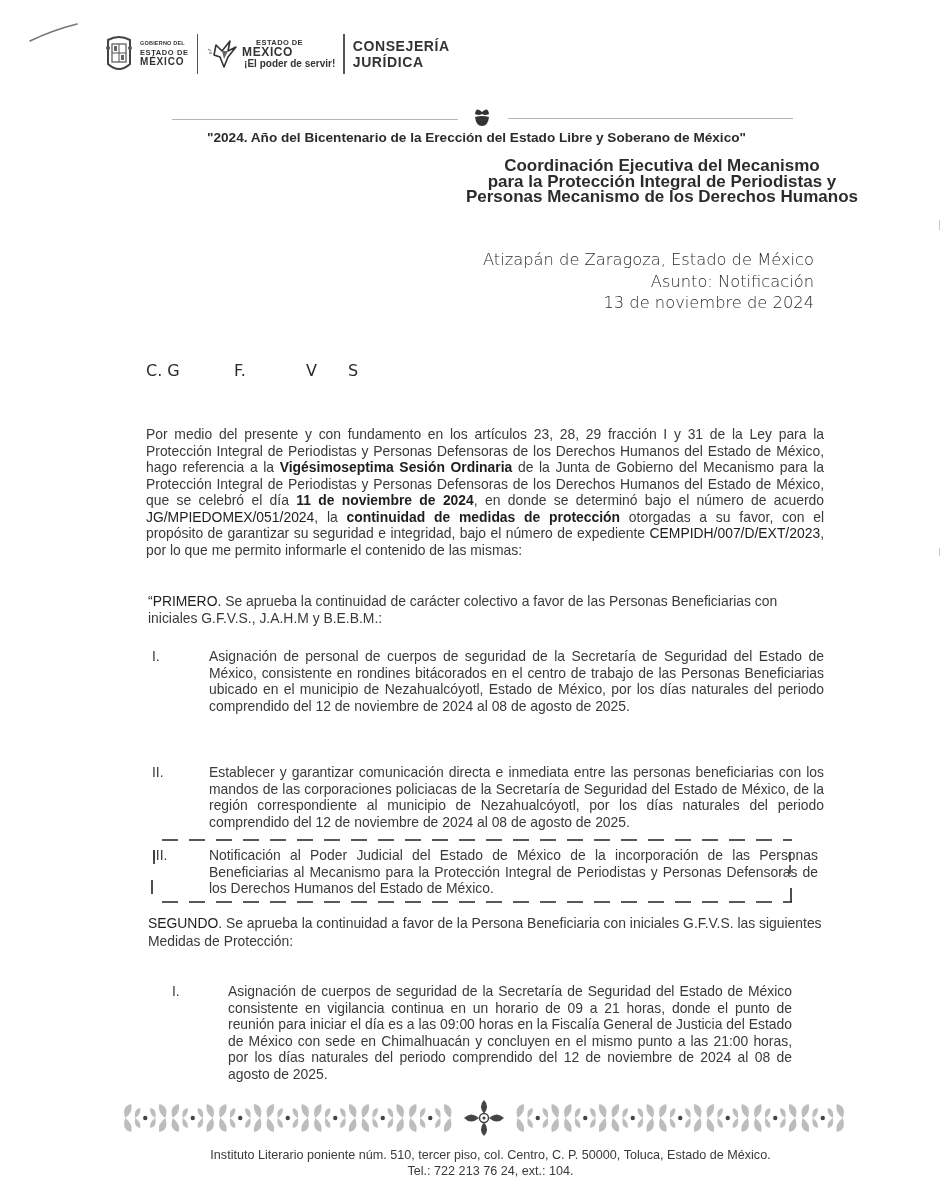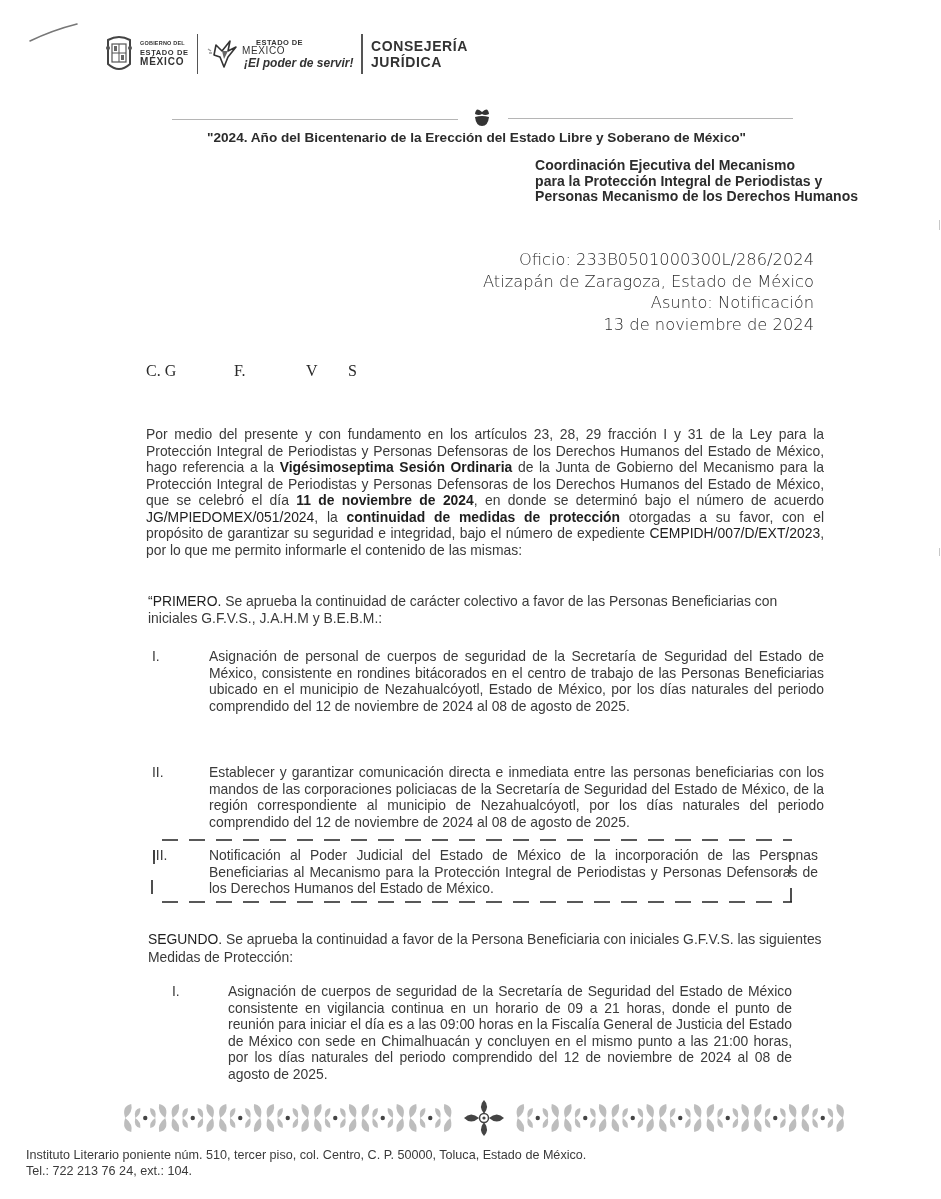--- a/index.html
+++ b/index.html
@@ -16,67 +16,67 @@
     .shield { width: 30px; height: 40px; margin-right: 6px; }
     .gov-text { font-family: "Liberation Sans", sans-serif; font-weight: bold; color: #333; line-height: 1; }
     .gov-text .l1 { font-size: 5.5px; letter-spacing: 0.2px; }
     .gov-text .l2 { font-size: 7.5px; letter-spacing: 0.6px; margin-top: 2px; }
     .gov-text .l3 { font-size: 10px; letter-spacing: 0.8px; margin-top: 1px; }
     .vbar { width: 1.5px; height: 40px; background: #555; margin: 0 8px 0 8px; }
     .edomex { display: flex; align-items: center; }
     .bird { width: 34px; height: 34px; margin-right: 2px; }
     .edomex-text { font-family: "Liberation Sans", sans-serif; color: #333; line-height: 1; }
     .edomex-text .e1 { font-size: 7.5px; font-weight: bold; letter-spacing: 0.4px; padding-left: 14px; }
-    .edomex-text .e2 { font-size: 10px; font-weight: normal; letter-spacing: 0.6px; }
-    .edomex-text .e3 { font-size: 12px; font-style: italic; font-weight: bold; padding-left: 2px; margin-top: 1px; }
+    .edomex-text .e2 { font-size: 12px; font-weight: bold; letter-spacing: 0.6px; }
+    .edomex-text .e3 { font-size: 10px; font-weight: bold; padding-left: 2px; margin-top: 1px; }
     .consejeria { font-family: "Liberation Sans", sans-serif; font-weight: bold; color: #333; font-size: 14px; line-height: 16px; letter-spacing: 0.6px; }
 
     
     .rule-left { left: 172px; top: 119px; width: 286px; height: 1px; background: #b5b5b5; }
     .rule-right { left: 508px; top: 118px; width: 285px; height: 1px; background: #b5b5b5; }
     .sprout { left: 471px; top: 106px; width: 22px; height: 22px; }
 
     .motto { left: 0; width: 941px; top: 130px; text-align: center; font-family: "Liberation Sans", sans-serif;
              font-weight: bold; font-size: 13.6px; color: #2c2c2c; padding-left: 12px; }
 
-    .coord { right: 83px; top: 158px; text-align: left; font-family: "Liberation Sans", sans-serif;
-             font-weight: bold; font-size: 14px; line-height: 15.5px; color: #2c2c2c; }
+    .coord { right: 83px; top: 158px; text-align: center; font-family: "Liberation Sans", sans-serif;
+             font-weight: bold; font-size: 17px; line-height: 15.5px; color: #2c2c2c; }
 
     .oficio { right: 127px; top: 249px; text-align: right; font-family: "DejaVu Sans", sans-serif;
               font-size: 16.3px; line-height: 21.5px; color: #2a2a2a; font-weight: 300; }
 
     .addressee { left: 146px; top: 359px; font-size: 16px; line-height: 23px; color: #2a2a2a; }
-    .addressee .name span { display: inline-block; font-family: Liberation Serif, serif; }
+    .addressee .name span { display: inline-block; }
 
     .body-text { font-family: "Liberation Sans", sans-serif; font-size: 13.9px; color: #3a3a3a; }
 
     .intro { left: 146px; top: 426px; width: 678px; line-height: 16.55px; text-align: justify; }
     .intro b, .segundo b, .primero b { font-weight: bold; color: #1e1e1e; text-align: right; }
 
     .primero { left: 148px; top: 593px; width: 676px; line-height: 16.5px; }
 
     .item { display: flex; }
     .item .num { width: 57px; flex: none; color: #3a3a3a; }
     .item .txt { flex: 1; text-align: justify; line-height: 16.6px; }
 
     .item-p1 { left: 152px; top: 648px; width: 672px; }
     .item-p2 { left: 152px; top: 764px; width: 672px; }
 
     .dash-box { left: 148px; top: 838px; width: 644px; height: 66px; }
     .item-p3 { left: 152px; top: 847px; width: 666px; }
 
-    .segundo { left: 148px; top: 915px; width: 678px; line-height: 17.5px; margin-top: 16px; }
+    .segundo { left: 148px; top: 915px; width: 678px; line-height: 17.5px; }
 
     .item-s1 { left: 172px; top: 983px; width: 620px; }
     .item-s1 .num { width: 56px; }
 
     .ornament { left: 103px; top: 1100px; width: 762px; height: 36px; }
 
-    .footer { left: 0; width: 941px; top: 1147px; text-align: left; font-family: "Liberation Sans", sans-serif;
-              font-size: 12.6px; line-height: 16px; color: #3a3a3a; padding-left: 26px; }
+    .footer { left: 0; width: 941px; top: 1147px; text-align: center; font-family: "Liberation Sans", sans-serif;
+              font-size: 12.6px; line-height: 16px; color: #3a3a3a; padding-left: 40px; }
 
     .edge-mark { width: 1px; background: #c8c8c8; }
   </style>
 </head>
 <body>
 
 <svg class="abs pen-mark" viewBox="0 0 52 22">
   <path d="M2 19 Q 25 8 49 2" stroke="#777" stroke-width="1.6" fill="none" stroke-linecap="round"></path>
 </svg>
 
@@ -126,21 +126,20 @@
 
 <div class="abs motto">"2024. Año del Bicentenario de la Erección del Estado Libre y Soberano de México"</div>
 
 <div class="abs coord">
   <div>Coordinación Ejecutiva del Mecanismo</div>
   <div>para la Protección Integral de Periodistas y</div>
   <div>Personas Mecanismo de los Derechos Humanos</div>
 </div>
 
 <div class="abs oficio">
-  <div>Oficio: 233B0501000300L/286/2024</div>
   <div>Atizapán de Zaragoza, Estado de México</div>
   <div>Asunto: Notificación</div>
   <div>13 de noviembre de 2024</div>
 </div>
 
 <div class="abs addressee">
   <div class="name">
     <span style="width:88px">C. G</span><span style="width:72px">F.</span><span style="width:42px">V</span><span>S</span>
   </div>
 </div>

